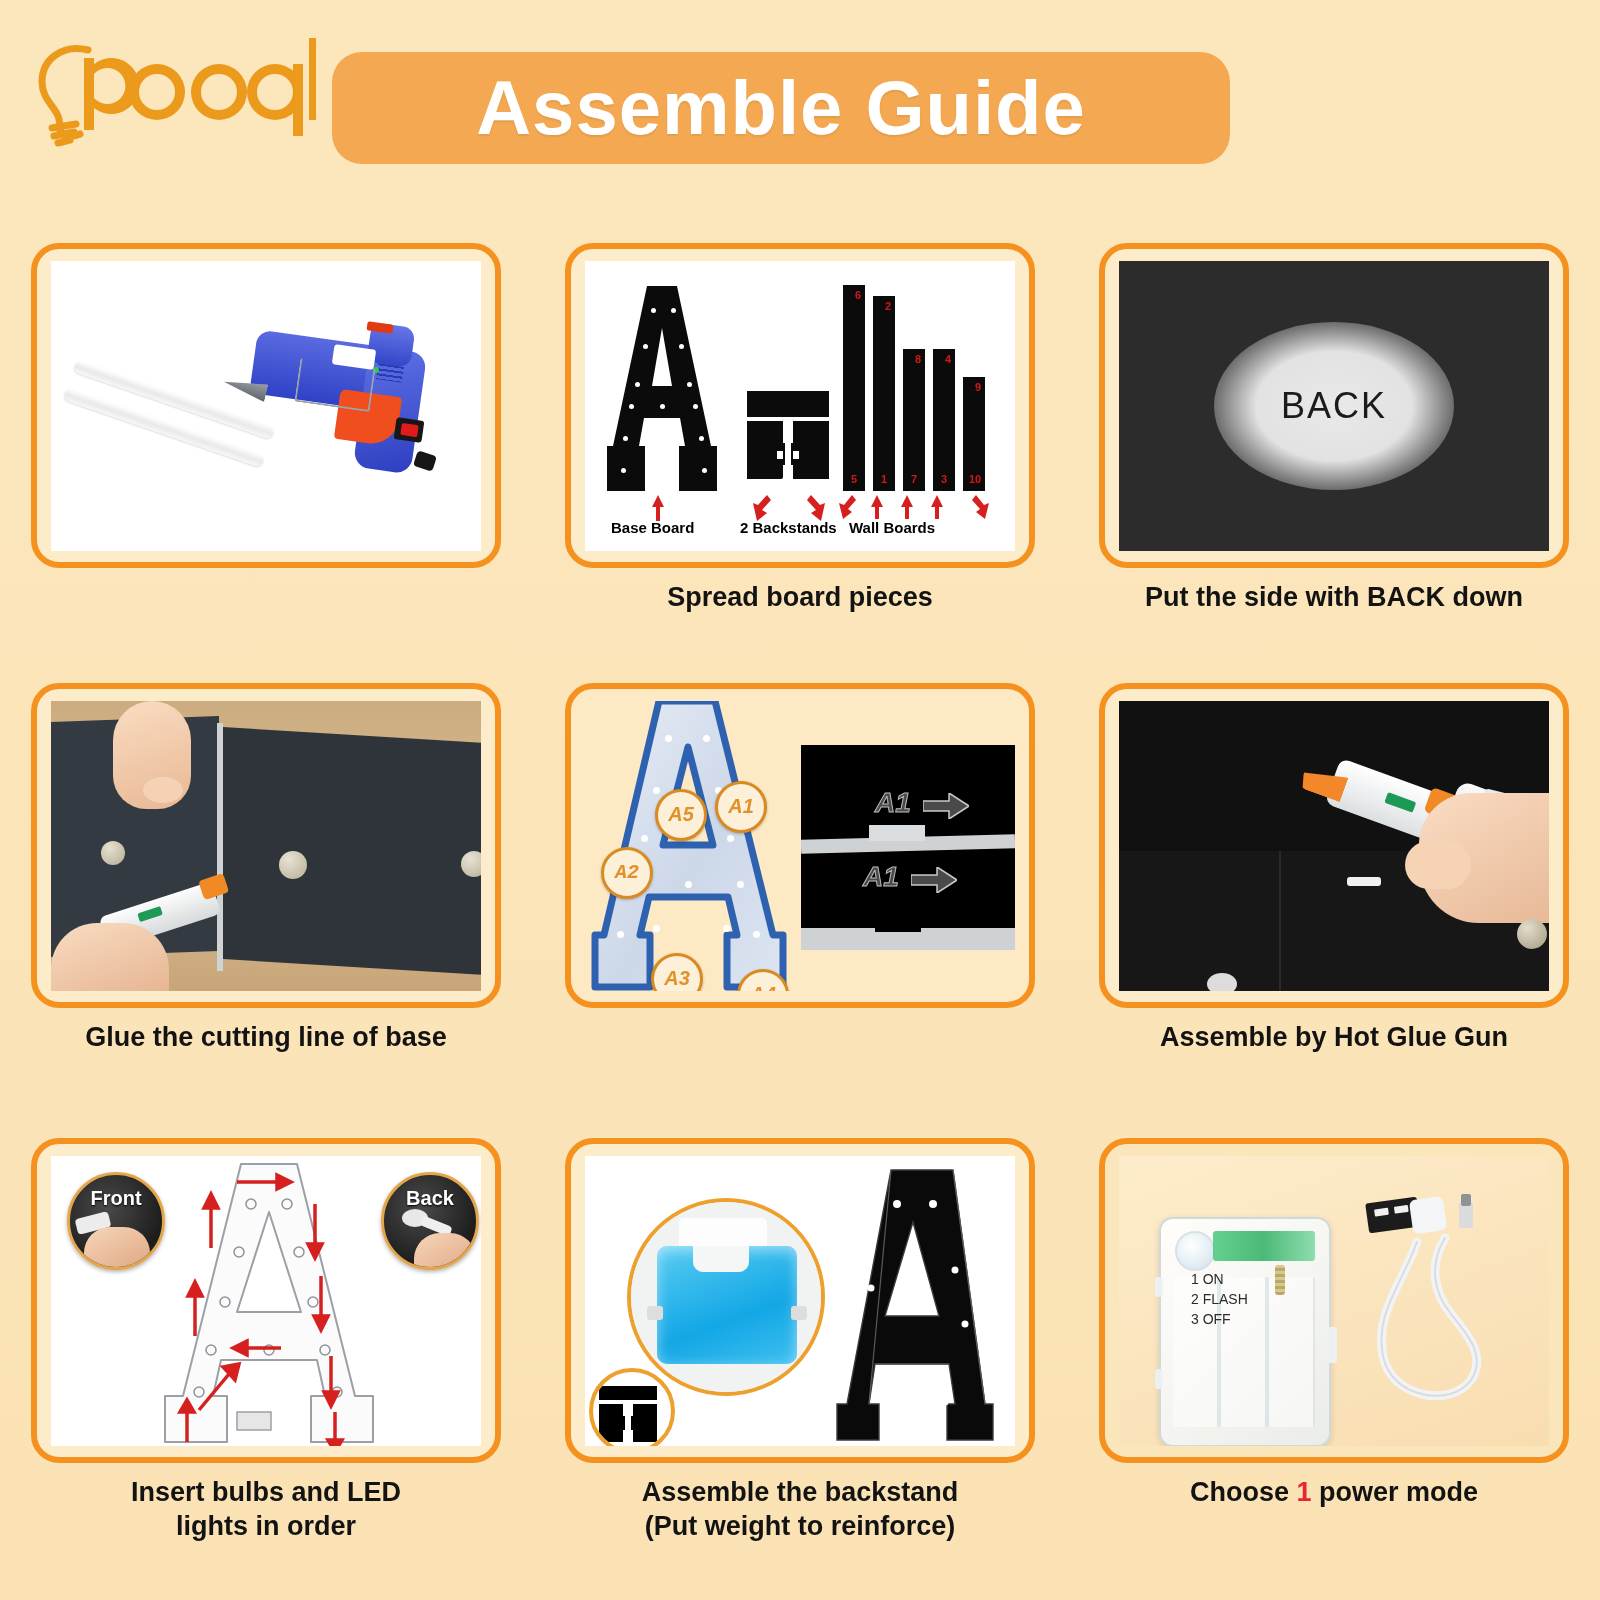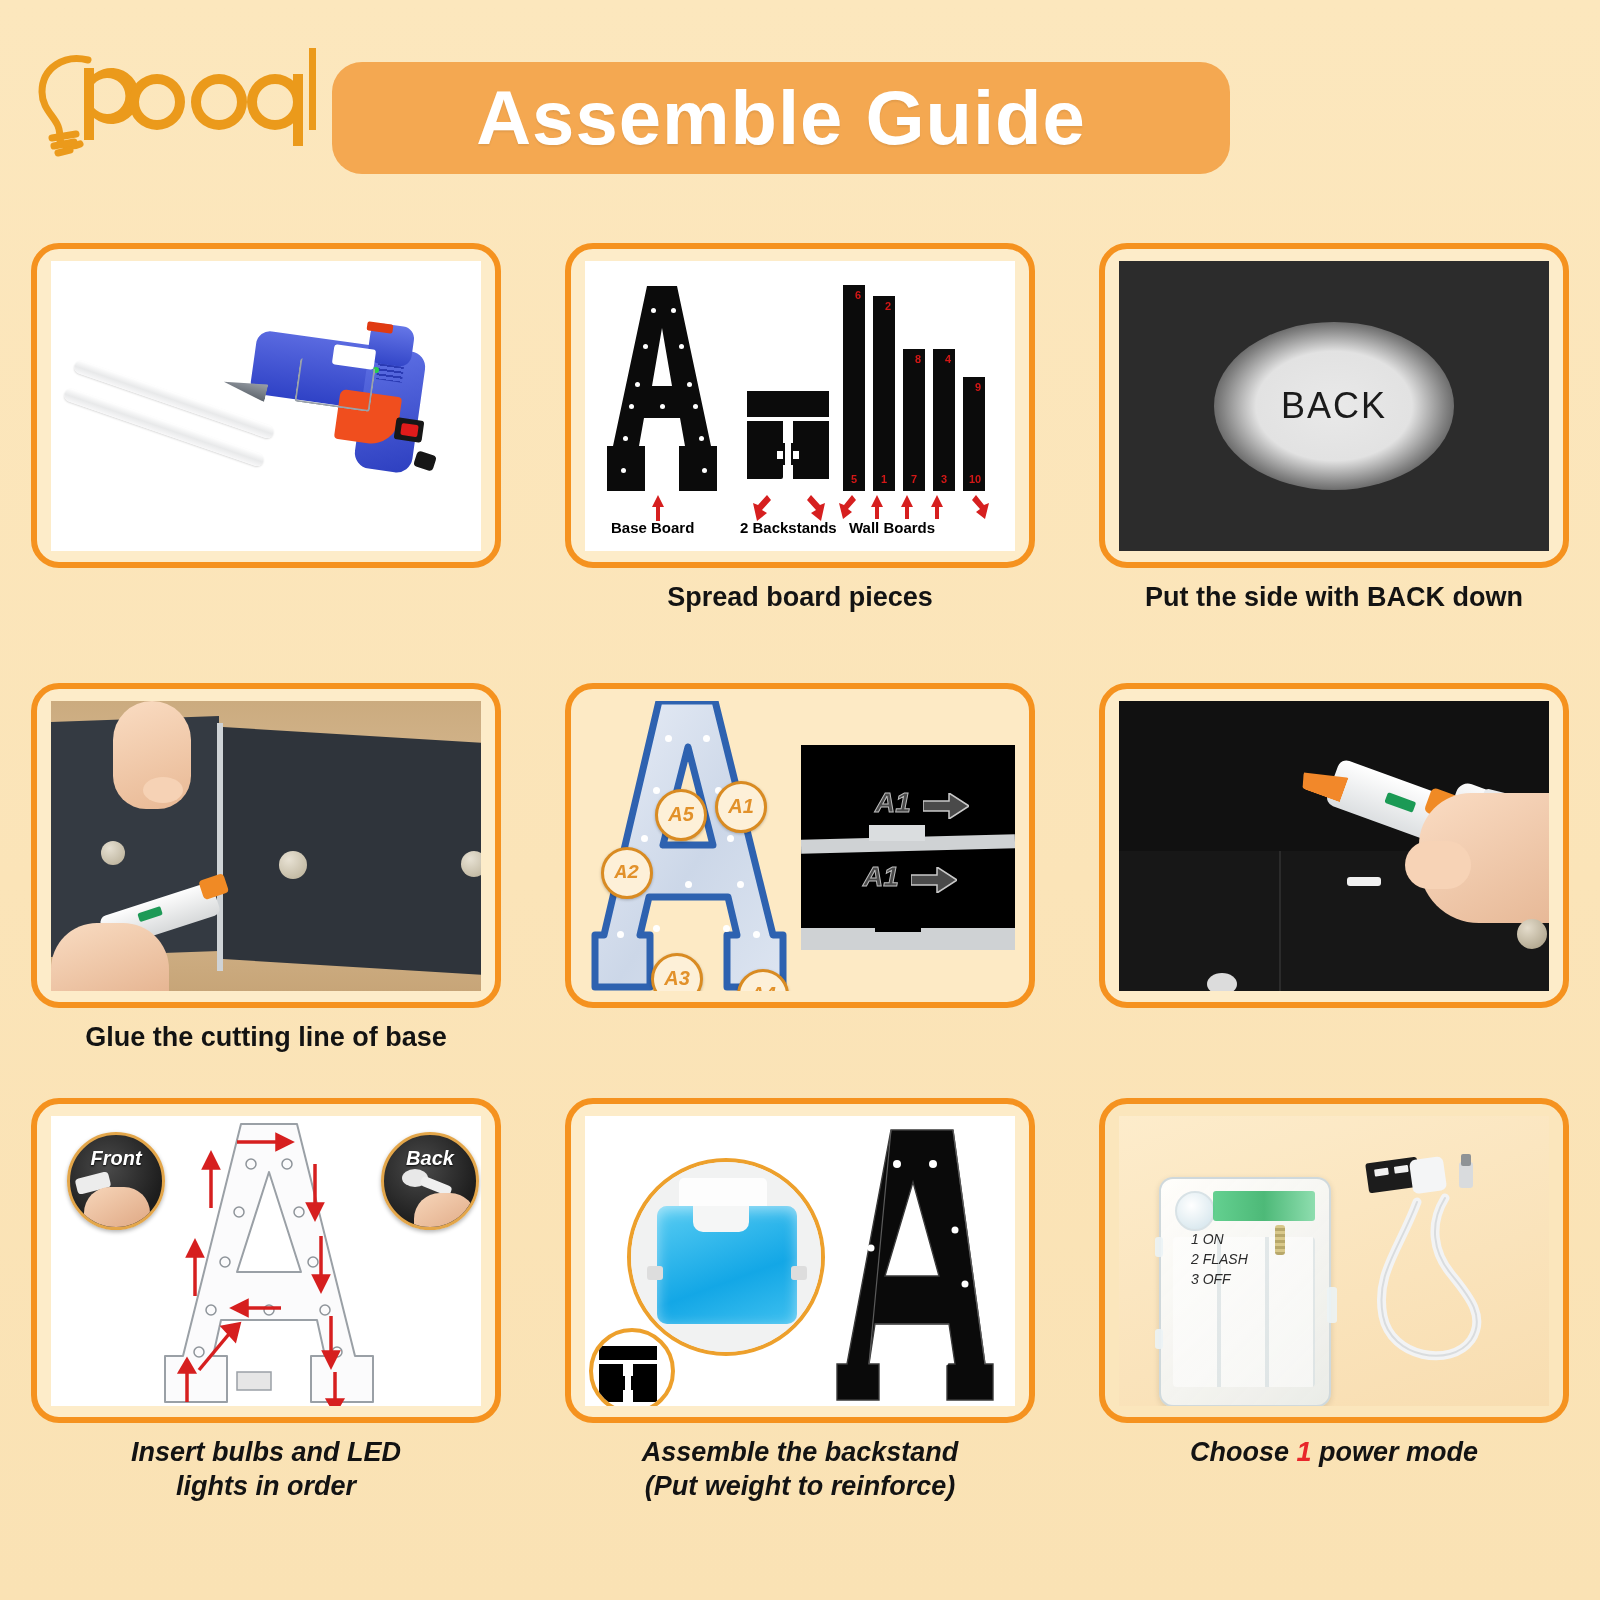--- a/index.html
+++ b/index.html
@@ -5,39 +5,39 @@
   html,body{margin:0;padding:0;}
   body{
     width:1600px;height:1600px;overflow:hidden;
     background:#fbe6bc;
     font-family:"Liberation Sans", sans-serif;
     position:relative;
   }
   #root{position:absolute;inset:0;background:linear-gradient(180deg,#fce7bd 0%,#fbe4b8 55%,#fae2b4 100%);}
 
   
-  .header{position:absolute;left:0;top:10px;width:1288px;height:200px;}
+  .header{position:absolute;left:0;top:0;width:1288px;height:200px;}
   .logo{position:absolute;left:26px;top:28px;width:290px;height:120px;}
   .logo svg{display:block;}
   .title-pill{
     position:absolute;left:332px;top:52px;width:898px;height:112px;
     background:#f4a851;border-radius:30px;
     display:flex;align-items:center;justify-content:center;
   }
   .title-pill .title-text{
     color:#ffffff;font-size:76px;font-weight:bold;letter-spacing:1px;
     font-family:"Liberation Sans", sans-serif;line-height:1;
     text-shadow:0 2px 2px rgba(0,0,0,.07);
   }
 
   
   .grid{position:absolute;left:0;top:200px;width:1600px;height:1400px;}
   .cell{position:absolute;width:470px;}
   .col0{left:31px;} .col1{left:565px;} .col2{left:1099px;}
-  .row0{top:43px;} .row1{top:483px;} .row2{top:898px;font-style:italic;}
+  .row0{top:43px;} .row1{top:483px;} .row2{top:938px;}
 
   .frame{
     width:470px;height:325px;box-sizing:border-box;
     border:6px solid #f5921f;border-radius:28px;
     background:#fdecc9;
     display:flex;align-items:center;justify-content:center;
     overflow:hidden;
   }
   .frame-inner{
     width:430px;height:290px;position:relative;overflow:hidden;background:#fff;
@@ -392,20 +392,21 @@
           <div style="position:absolute;left:300px;top:92px;width:150px;height:130px;border-radius:52px 10px 10px 60px;
                       background:linear-gradient(150deg,#fadcc3,#e6b795);"></div>
           <div style="position:absolute;left:286px;top:140px;width:66px;height:48px;border-radius:30px;background:#f7d3b6;"></div>
 
           <div style="position:absolute;left:228px;top:176px;width:34px;height:9px;background:#f0f0f0;border-radius:3px;"></div>
 
           <div style="position:absolute;left:398px;top:218px;width:30px;height:30px;border-radius:50%;background:radial-gradient(circle at 35% 30%,#e4dccb,#a59a80);"></div>
           <div style="position:absolute;left:88px;top:272px;width:30px;height:22px;border-radius:50%;background:#dcdcdc;"></div>
         </div>
       </div>
+      <div class="caption">Assemble by Hot Glue Gun</div>
     </div>
 
     <div class="cell col0 row2">
       <div class="frame">
         <div class="frame-inner">
 
           <svg style="position:absolute;left:108px;top:4px;" width="220" height="286" viewBox="0 0 220 286">
             <path d="M82 4 H138 L196 236 H214 V282 H152 V236 H166 L158 200 H62 L54 236 H68 V282 H6 V236 H24 L82 4 Z
                      M78 152 H142 L110 52 Z" fill="#fbfbfc" stroke="#9aa0a6" stroke-width="2" stroke-linejoin="round"></path>
             <g fill="none" stroke="#8e949a" stroke-width="1.5">

